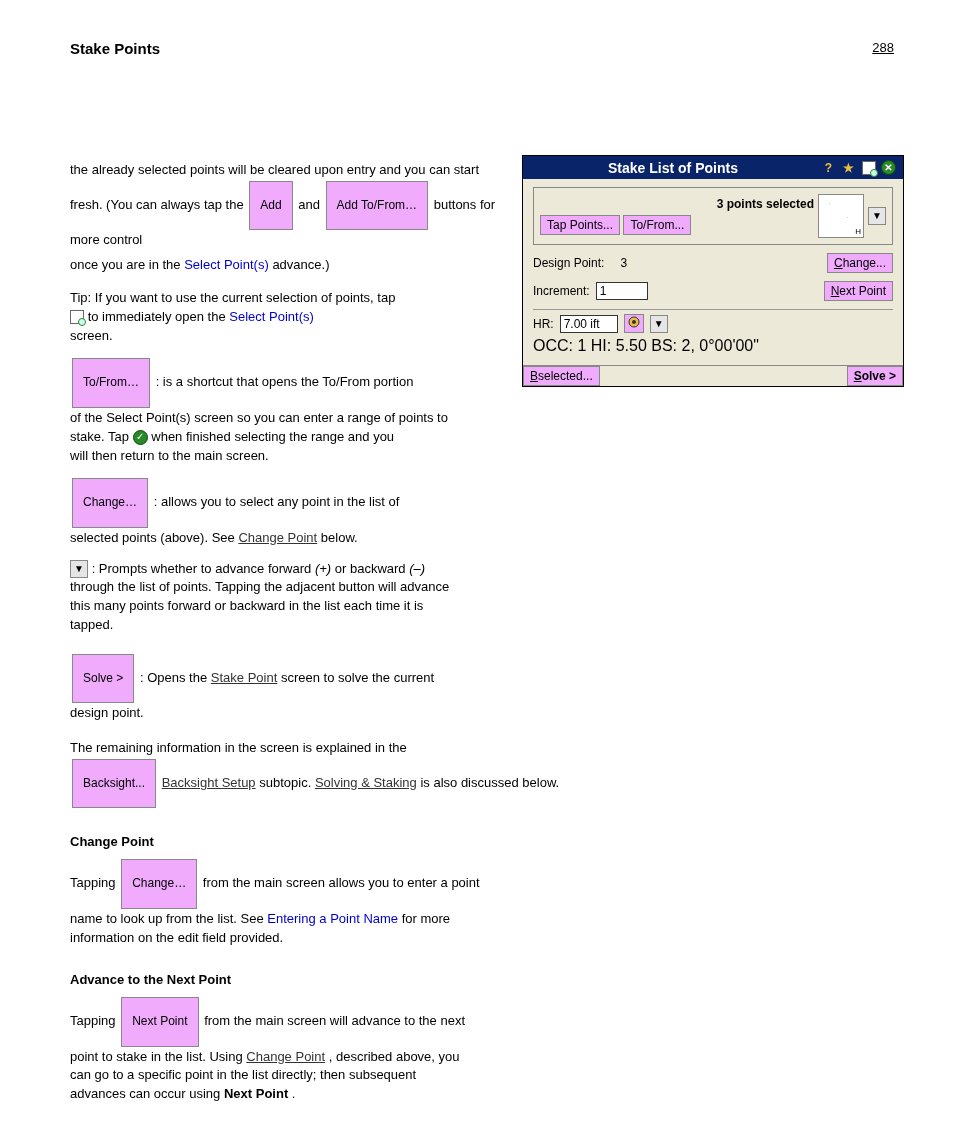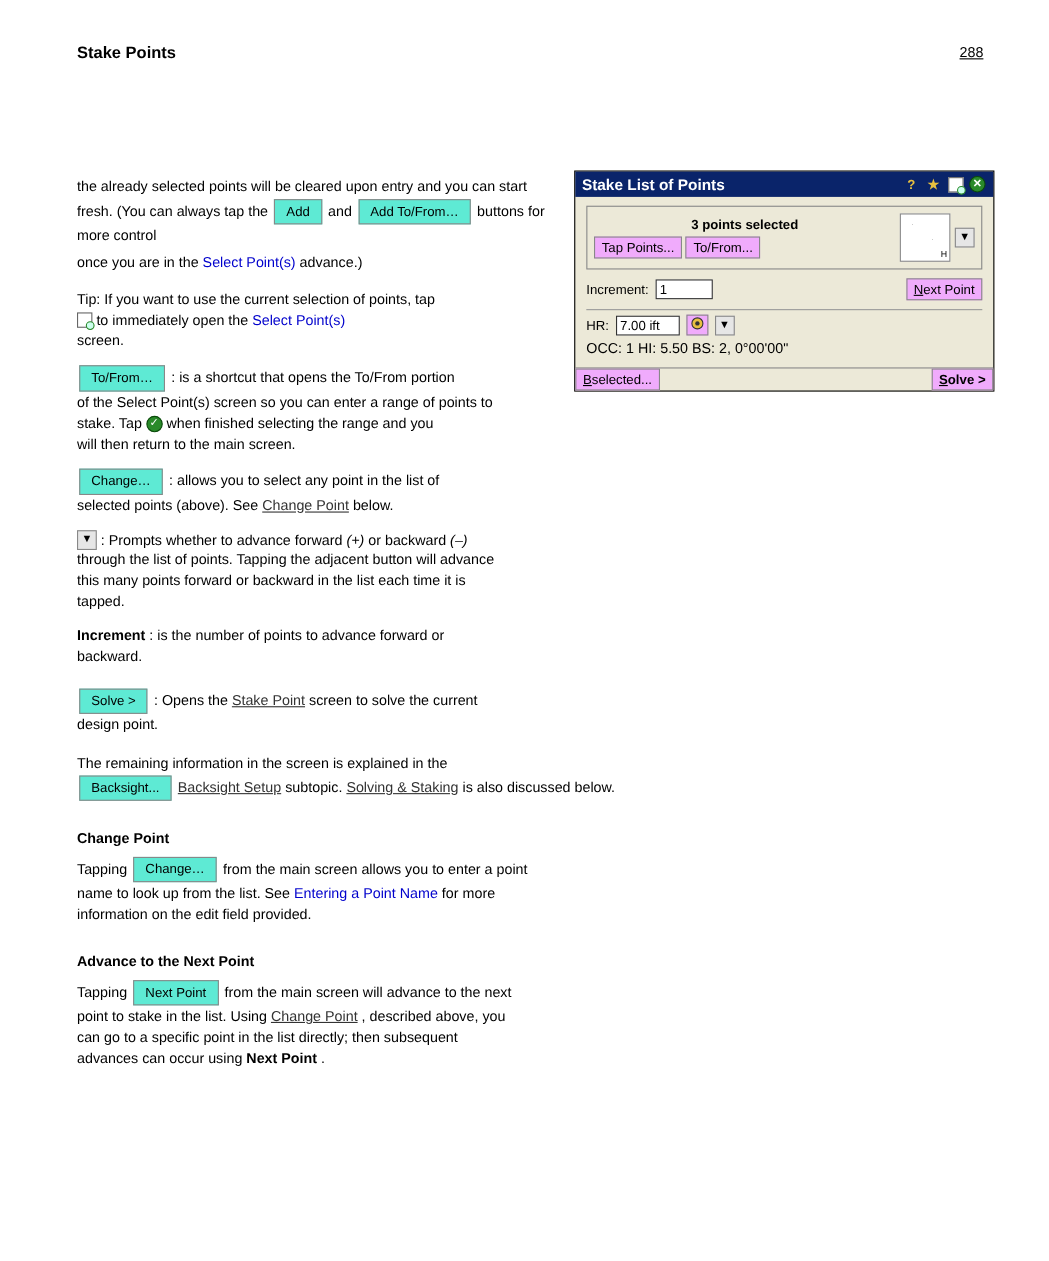--- a/index.html
+++ b/index.html
@@ -26,23 +26,23 @@
     right: 60px;
     top: 40px;
     font-size: 13px;
     text-decoration: underline;
   }
   p { margin: 6px 0; line-height: 1.45; }
   .link { color: #0000cc; cursor: pointer; }
   .xref { color: #333; text-decoration: underline; cursor: pointer; }
   .btn-inline {
     display: inline-block;
-    background: #5eead4;
-    border: 1px solid #888;
-    padding: 2px 10px;
+    background: #f0abfc;
+    border: 1px solid #888;
+    padding: 15px 10px;
     font-size: 12px;
     font-family: inherit;
     vertical-align: middle;
     margin: 1px 2px;
   }
   .dropdown-inline {
     display: inline-block;
     width: 18px;
     height: 18px;
     background: #e6e6e6;
@@ -63,20 +63,21 @@
     font-size: 12px;
   }
   .titlebar {
     background: #0a246a;
     color: #fff;
     font-weight: bold;
     padding: 3px 6px;
     display: flex;
     align-items: center;
     font-size: 14px;
+    text-align: center;
   }
   .titlebar-text { flex: 1; }
   .tb-icon {
     width: 17px; height: 17px;
     margin-left: 3px;
     display: inline-flex;
     align-items: center;
     justify-content: center;
     font-size: 12px;
   }
@@ -95,21 +96,21 @@
   }
   .fig-body { padding: 8px 10px 10px 10px; }
   .group-box {
     border: 1px solid #888;
     padding: 6px;
     display: flex;
     align-items: center;
     gap: 4px;
   }
   .group-left { flex: 1; }
-  .group-title { font-weight: bold; text-align: center; margin-bottom: 4px; }
+  .group-title { font-weight: bold; text-align: right; margin-bottom: 4px; }
   .mini-btn {
     background: #f0abfc;
     border: 1px solid #888;
     padding: 2px 6px;
     font-size: 12px;
     font-family: inherit;
     cursor: pointer;
   }
   .preview {
     width: 46px; height: 44px;
@@ -121,21 +122,21 @@
   .row { display: flex; align-items: center; margin-top: 8px; gap: 6px; }
   .row .spacer { flex: 1; }
   .inp {
     border: 1px solid #333;
     background: #fff;
     padding: 1px 3px;
     font-size: 12px;
     font-family: inherit;
     width: 52px;
   }
-  .status { font-size: 13px; margin-top: 4px; }
+  .status { font-size: 16px; margin-top: 4px; }
   .icon-clipboard {
     display:inline-block; width:14px; height:14px;
     background:#fff; border:1px solid #666;
     position:relative; vertical-align:middle;
   }
   .icon-clipboard::after{
     content:""; position:absolute; width:6px; height:6px;
     border:1px solid #2a8a2a; border-radius:50%;
     right:-3px; bottom:-3px; background:#cfe;
   }
@@ -184,20 +185,26 @@
           </div>
         </div>
         <div class="preview">
           <span style="position:absolute;right:2px;bottom:1px;">H</span>
           <span style="position:absolute;left:10px;top:6px;font-size:4px;">·</span>
           <span style="position:absolute;left:28px;top:20px;font-size:4px;">·</span>
         </div>
         <div class="dropdown-inline">▼</div>
       </div>
 
+      <div class="row">
+        <span>Design Point:</span>
+        <span style="margin-left:10px;font-weight:normal;">3</span>
+        <span class="spacer"></span>
+        <button class="mini-btn"><span class="ul-accesskey">C</span>hange...</button>
+      </div>
 
       <div class="row">
         <span>Increment:</span>
         <input class="inp" value="1" style="">
         <span class="spacer"></span>
         <button class="mini-btn"><span class="ul-accesskey">N</span><span>ext Point</span></button>
       </div>
 
       <hr class="sep">
 
@@ -264,25 +271,20 @@
     <span class="dropdown-inline">▼</span>
     <span>: Prompts whether to advance forward </span>
     <i>(+)</i>
     <span> or backward </span>
     <i>(–)</i><br>
     <span>through the list of points. Tapping the adjacent button will advance</span><br>
     <span>this many points forward or backward in the list each time it is</span><br>
     <span>tapped.</span>
   </p>
 
-  <p style="margin-top:12px;">
-    <b>Increment</b>
-    <span>: is the number of points to advance forward or</span><br>
-    <span>backward.</span>
-  </p>
 
   <div class="clear"></div>
 
   <p style="margin-top:12px;">
     <span class="btn-inline">Solve &gt;</span>
     <span>: Opens the </span>
     <span class="xref">Stake Point</span>
     <span> screen to solve the current</span><br>
     <span>design point.</span>
   </p>

